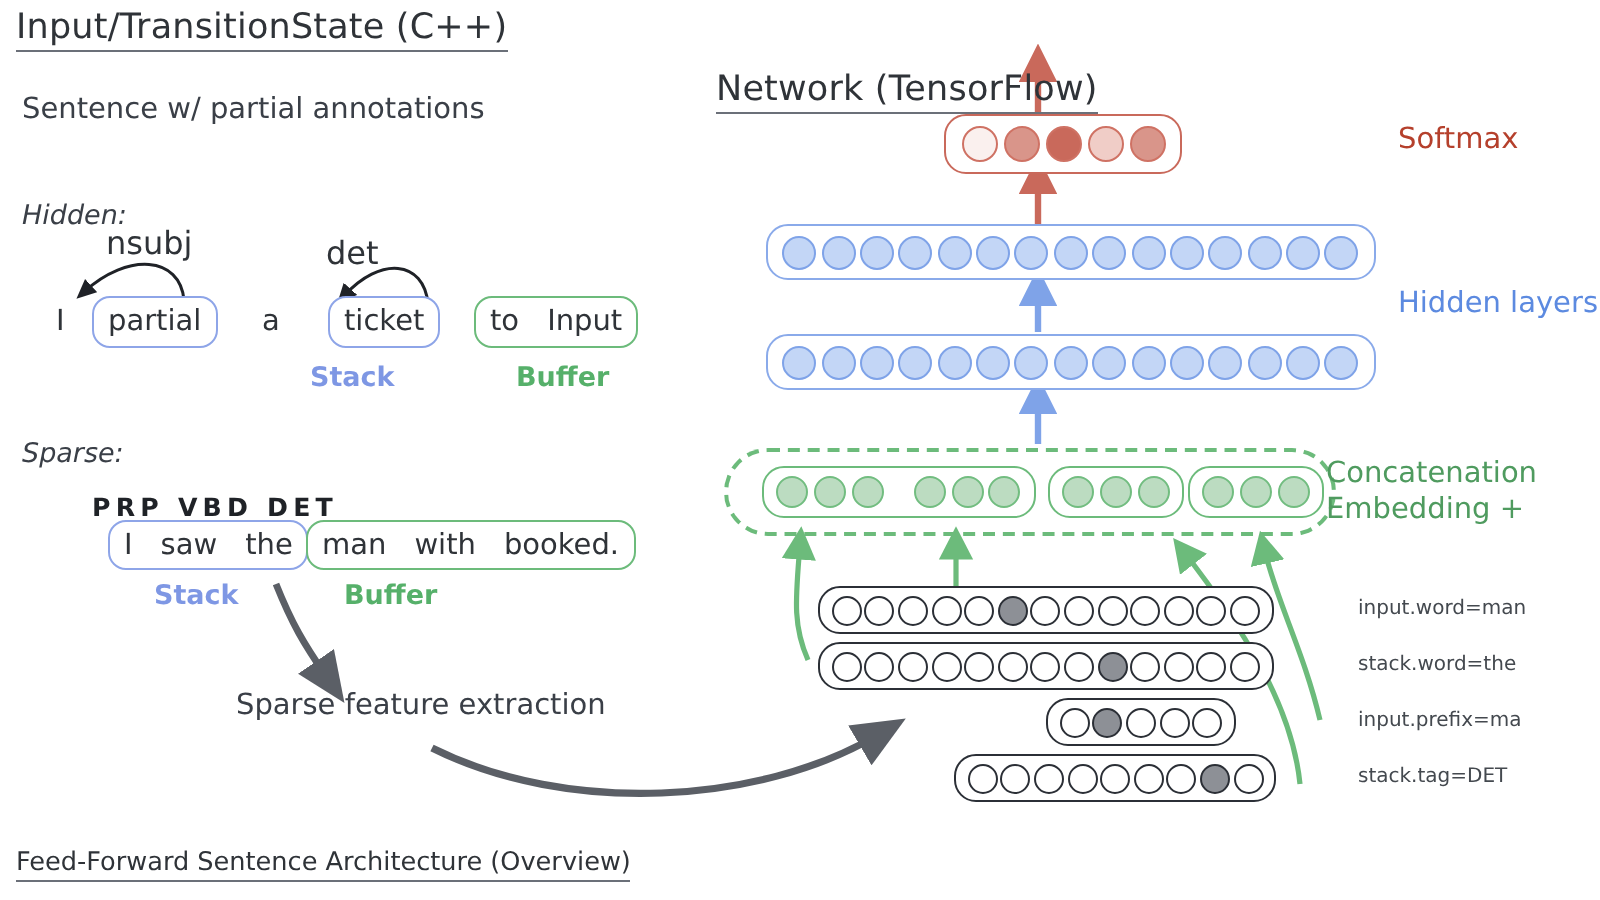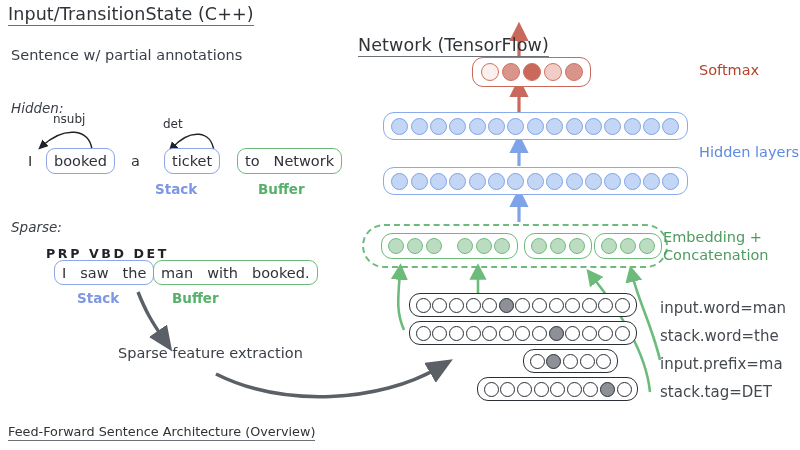--- a/index.html
+++ b/index.html
@@ -27,21 +27,21 @@
   .tok{font-size:14.5px;color:#2f3338;white-space:nowrap;}
   .grp{
     display:inline-flex;align-items:center;box-sizing:border-box;
     border-radius:9px;background:#fff;white-space:nowrap;
   }
   .grp.blue{border:1.8px solid #8ea5e8;}
   .grp.green{border:1.8px solid #6cbb7b;}
   .grp .tok{padding:0 7px;}
   .lbl-stack{font-size:13.5px;font-weight:bold;color:#7e97e4;white-space:nowrap;}
   .lbl-buffer{font-size:13.5px;font-weight:bold;color:#56b06a;white-space:nowrap;}
-  .arc-lbl{font-size:12px;color:#2f3338;white-space:nowrap;}
+  .arc-lbl{font-size:16px;color:#2f3338;white-space:nowrap;}
   .pos{font-size:12.6px;font-weight:bold;color:#1f2227;letter-spacing:2.6px;white-space:nowrap;}
   .sparse-cap{font-size:14.5px;color:#3a3f47;white-space:nowrap;}
 
   
   .row-box{
     position:absolute;box-sizing:border-box;display:flex;align-items:center;
     border-radius:11px;background:#ffffff;
   }
   .row-box.red{border:1.7px solid #c9695b;}
   .row-box.blue{border:1.7px solid #8aaaea;}
@@ -54,21 +54,21 @@
   .dot.dark{border:1.7px solid #2b2f36;background:#ffffff;}
   .dot.dark.on{background:#8d9096;}
   .gap{flex:0 0 auto;}
   .dash-box{
     position:absolute;box-sizing:border-box;border:2px dashed #6cbb7b;border-radius:22px;
   }
   .side-lbl{white-space:nowrap;font-size:14.5px;}
   .side-lbl.red{color:#b5402c;}
   .side-lbl.blue{color:#5c8ae0;}
   .side-lbl.green{color:#4f9b5f;line-height:1.25;}
-  .feat-lbl{font-size:15px;color:#44494f;white-space:nowrap;}
+  .feat-lbl{font-size:10px;color:#44494f;white-space:nowrap;margin-left:19px;}
 </style>
 </head>
 <body>
 
 <svg class="layer" viewBox="0 0 800 450">
   <defs>
     <marker id="mk-dark" markerWidth="7" markerHeight="7" refX="3.2" refY="3" orient="auto">
       <path d="M0,0 L6.6,3 L0,6 z" fill="#1f2227"></path>
     </marker>
     <marker id="mk-gray" markerWidth="8" markerHeight="8" refX="2.6" refY="3.2" orient="auto">
@@ -133,32 +133,32 @@
 <div class="abs subtitle" style="left:11px;top:47px;">Sentence w/ partial annotations</div>
 
 <div class="abs ital" style="left:11px;top:100px;">Hidden:</div>
 
 <div class="abs arc-lbl" style="left:53px;top:112px;">nsubj</div>
 <div class="abs arc-lbl" style="left:163px;top:117px;">det</div>
 
 <div class="abs tok" style="left:28px;top:153px;">I</div>
 
 <div class="abs grp blue" style="left:46px;top:148px;height:26px;">
-  <span class="tok">booked</span>
+  <span class="tok">partial</span>
 </div>
 
 <div class="abs tok" style="left:131px;top:153px;">a</div>
 
 <div class="abs grp blue" style="left:164px;top:148px;height:26px;">
   <span class="tok">ticket</span>
 </div>
 
 <div class="abs grp green" style="left:237px;top:148px;height:26px;">
   <span class="tok">to</span>
-  <span class="tok">Network</span>
+  <span class="tok">Input</span>
 </div>
 
 <div class="abs lbl-stack" style="left:155px;top:181px;">Stack</div>
 <div class="abs lbl-buffer" style="left:258px;top:181px;">Buffer</div>
 
 <div class="abs ital" style="left:11px;top:219px;">Sparse:</div>
 
 <div class="abs pos" style="left:46px;top:246px;">PRP VBD DET</div>
 
 <div class="abs grp blue" style="left:54px;top:260px;height:25px;">
@@ -239,22 +239,22 @@
     <span class="dot green" style="width: 16px; height: 16px; margin: 0px 1.4px;"></span>
     <span class="dot green" style="width: 16px; height: 16px; margin: 0px 1.4px;"></span>
     <span class="dot green" style="width: 16px; height: 16px; margin: 0px 1.4px;"></span>
   </div>
 <div class="row-box green" id="emb-group-2" style="left:594px;top:233px;height:26px;padding:0 5px;">
     <span class="dot green" style="width: 16px; height: 16px; margin: 0px 1.4px;"></span>
     <span class="dot green" style="width: 16px; height: 16px; margin: 0px 1.4px;"></span>
     <span class="dot green" style="width: 16px; height: 16px; margin: 0px 1.4px;"></span>
   </div>
 <div class="abs side-lbl green" style="left:663px;top:228px;">
+  <div>Concatenation</div>
   <div>Embedding +</div>
-  <div>Concatenation</div>
 </div>
 
 <div class="row-box dark" id="feat-row-0" style="left:409px;top:293px;height:24px;padding:0 5px;">
     <span class="dot dark" style="width: 15px; height: 15px; margin: 0px 0.8px;"></span>
     <span class="dot dark" style="width: 15px; height: 15px; margin: 0px 0.8px;"></span>
     <span class="dot dark" style="width: 15px; height: 15px; margin: 0px 0.8px;"></span>
     <span class="dot dark" style="width: 15px; height: 15px; margin: 0px 0.8px;"></span>
     <span class="dot dark" style="width: 15px; height: 15px; margin: 0px 0.8px;"></span>
     <span class="dot dark on" style="width: 15px; height: 15px; margin: 0px 0.8px;"></span>
     <span class="dot dark" style="width: 15px; height: 15px; margin: 0px 0.8px;"></span>

